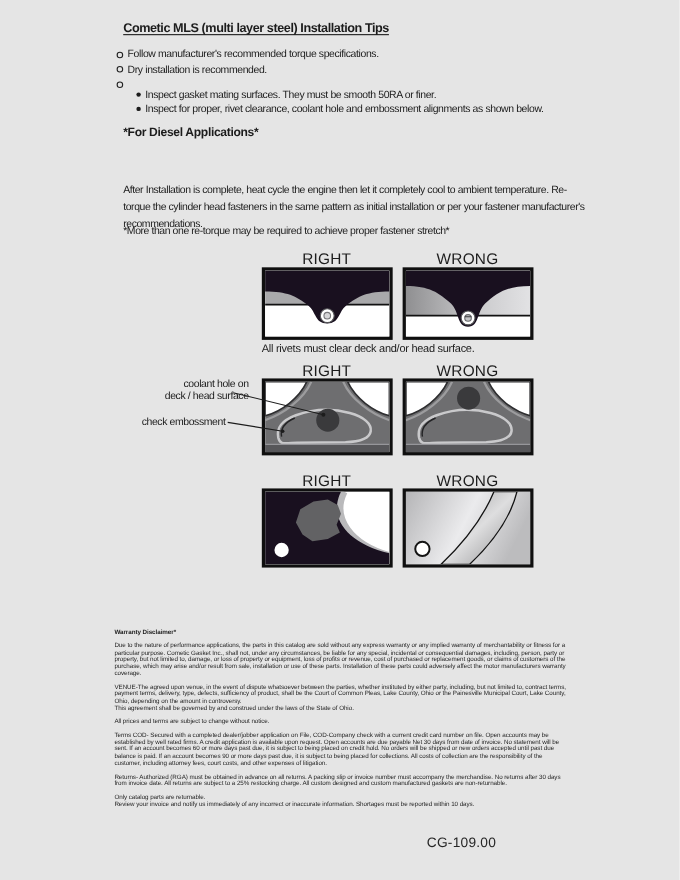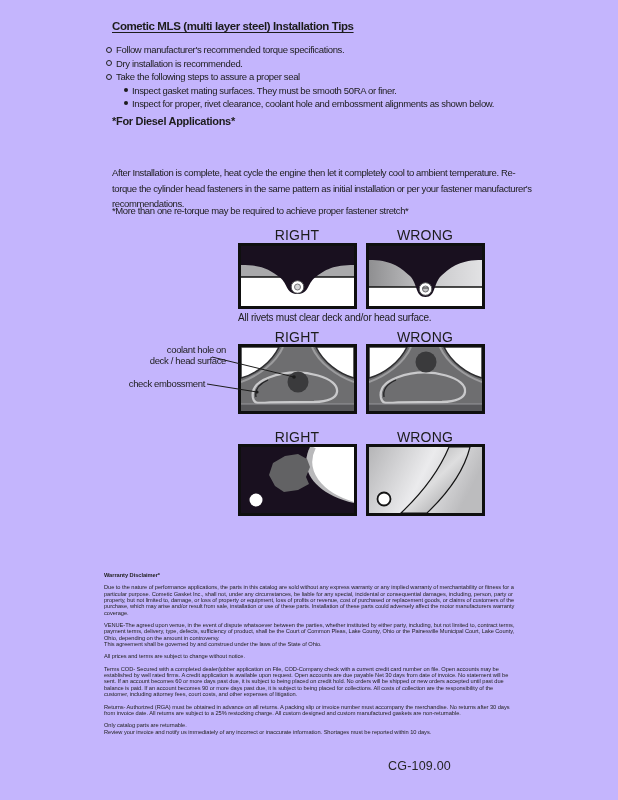--- a/index.html
+++ b/index.html
@@ -1,17 +1,17 @@
 <!DOCTYPE html>
 <html><head>
 <meta charset="utf-8">
 <style>
   html,body{margin:0;padding:0;background:#ffffff;}
   .page{
-    position:relative;width:618px;height:800px;background:#c4b5fd;overflow:hidden;
+    position:relative;width:618px;height:800px;background:#e5e5e5;overflow:hidden;
     font-family:"Liberation Sans","DejaVu Sans",sans-serif;color:#1c1c1c;
     -webkit-text-size-adjust:none;
   }
   .abs{position:absolute;}
   .title{
     left:112px;top:20px;font-size:11.5px;font-weight:bold;letter-spacing:-0.4px;
     text-decoration:underline;text-underline-offset:2px;white-space:nowrap;
   }
   .tips{left:106px;top:43px;width:430px;font-size:9.5px;letter-spacing:-0.35px;}
   .tip-row{display:flex;align-items:flex-start;line-height:13.5px;}
@@ -44,21 +44,20 @@
     <div class="tip-row">
       <span class="m1"></span>
       <span>Follow manufacturer's recommended torque specifications.</span>
     </div>
     <div class="tip-row">
       <span class="m1"></span>
       <span>Dry installation is recommended.</span>
     </div>
     <div class="tip-row">
       <span class="m1"></span>
-      <span>Take the following steps to assure a proper seal</span>
     </div>
     <div class="tip-row sub">
       <span class="m2"></span>
       <span>Inspect gasket mating surfaces.  They must be smooth 50RA or finer.</span>
     </div>
     <div class="tip-row sub">
       <span class="m2"></span>
       <span>Inspect for proper, rivet clearance, coolant hole and embossment alignments as shown below.</span>
     </div>
   </div>

